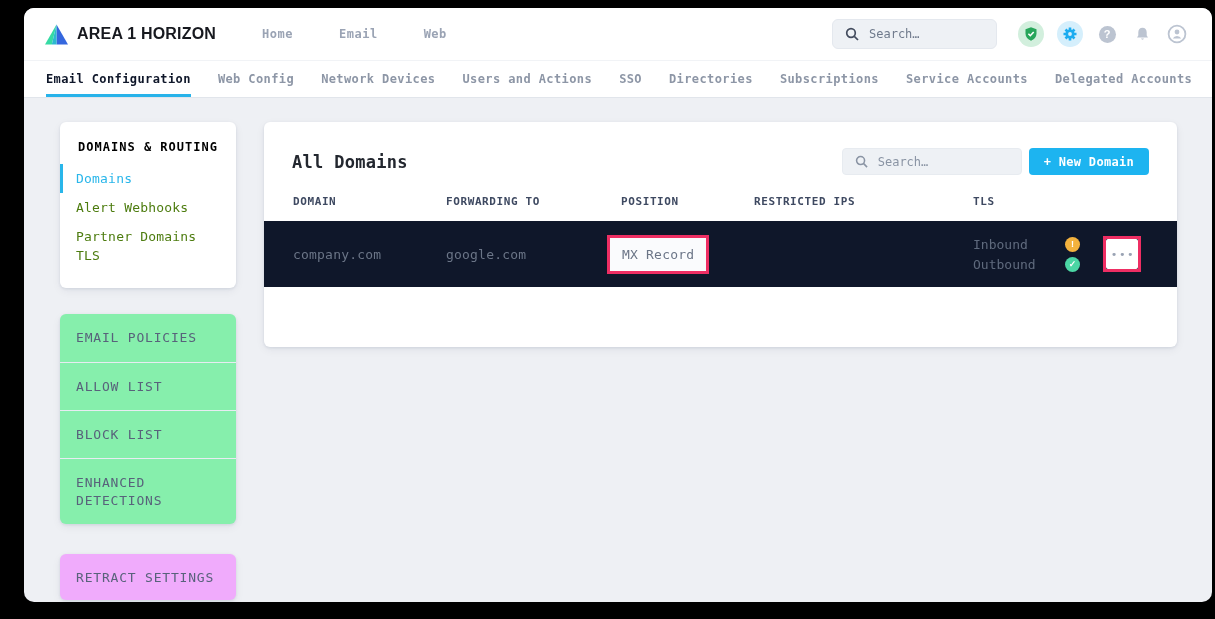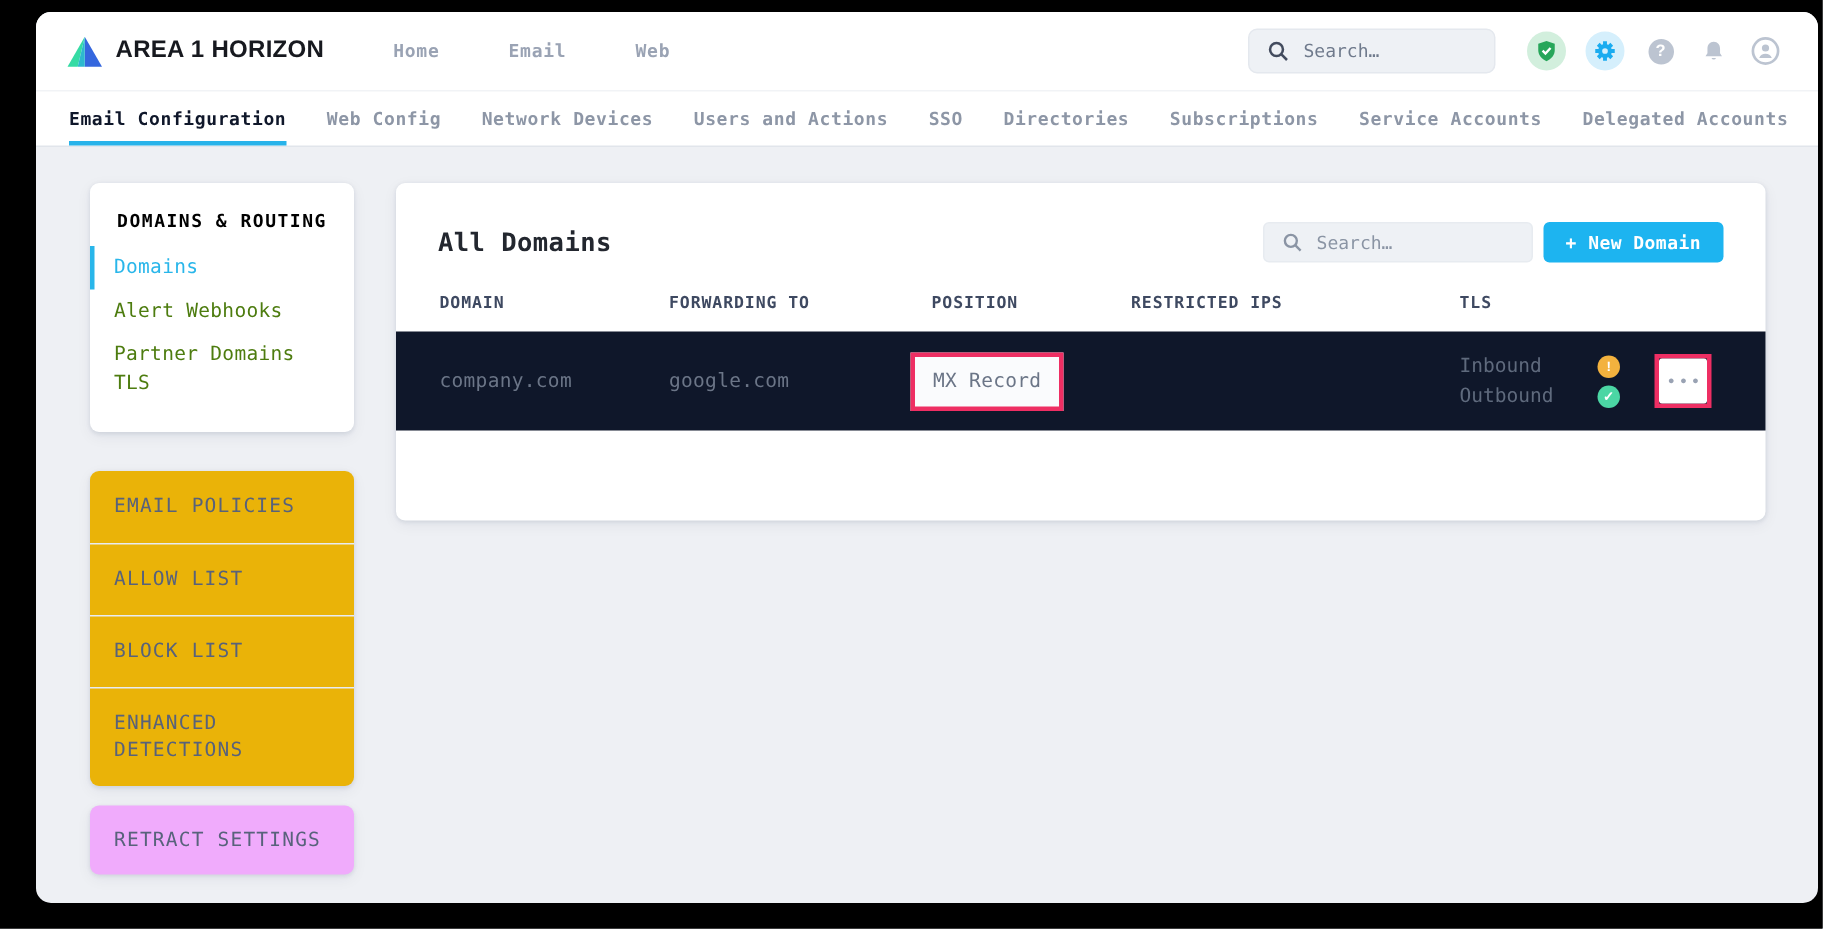--- a/index.html
+++ b/index.html
@@ -45,21 +45,21 @@
           box-shadow:0 1px 3px rgba(24,39,75,.10), 0 3px 10px rgba(24,39,75,.06); }
 
   .sidebar { width:176px; flex:none; }
   .card-routing { padding:16px 0 18px; margin-bottom:26px; }
   .card-routing-title { font-size:12px; font-weight:bold; color:#000000; letter-spacing:1px;
                         padding:2px 16px 10px;text-align:center; }
   .s-item { font-size:13px; color:#4d7c0f; padding:5px 13px; border-left:3px solid transparent;
             line-height:19px; letter-spacing:.2px; cursor:pointer; }
   .s-item.active { color:#29b6ea; border-left-color:#29b6ea; }
 
-  .card-sections { background:#eab308; margin-bottom:13px; overflow:hidden; }
+  .card-sections { background:#86efac; margin-bottom:30px; overflow:hidden; }
   .section { min-height:48px; display:flex; align-items:center; padding:4px 16px; font-size:13px;
              letter-spacing:.8px; color:#58627b; line-height:18px; cursor:pointer; }
   .section + .section { border-top:1px solid #e8ecf2; }
 
   .card-retract { background:#f0abfc; height:46px; display:flex; align-items:center; padding:0 16px;
                   font-size:13px; letter-spacing:.8px; color:#58627b; cursor:pointer; }
 
   
   .panel { width:913px; margin-left:28px; padding-bottom:60px; }
   .panel-head { display:flex; align-items:center; padding:26px 28px 20px; }

